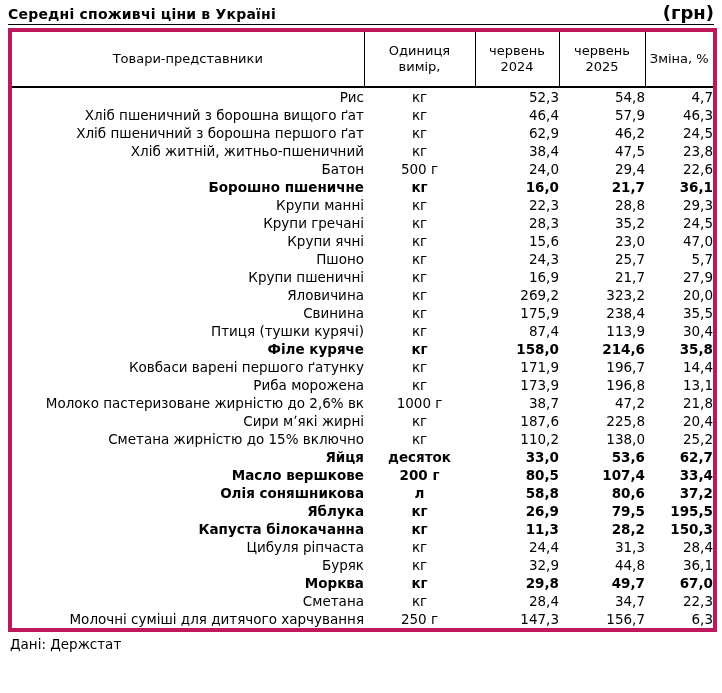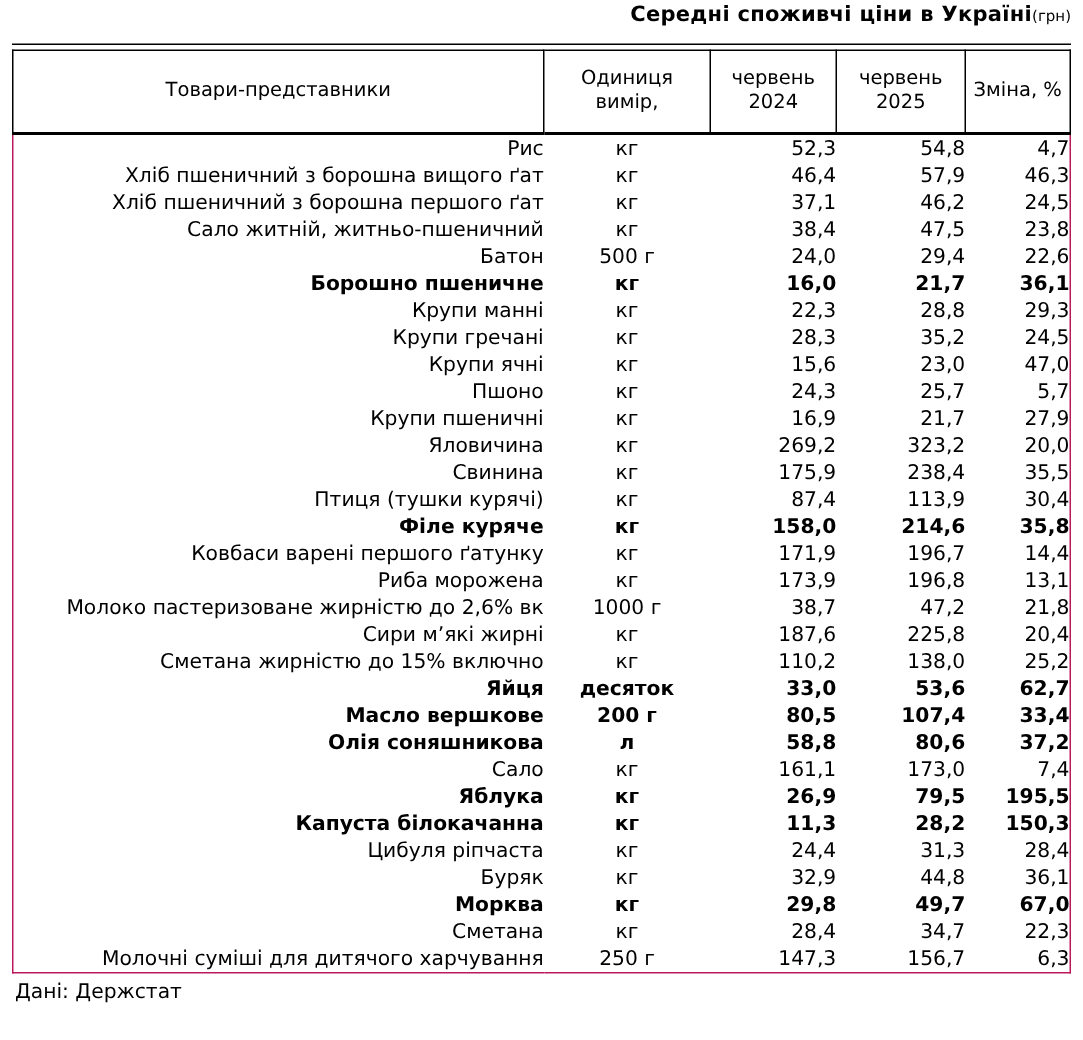--- a/index.html
+++ b/index.html
@@ -11,40 +11,41 @@
   }
   .page {
     width: 722px;
     height: 693px;
     box-sizing: border-box;
     padding: 2px 8px 0 8px;
     overflow: hidden;
   }
   .title-bar {
     display: flex;
-    justify-content: flex-end;
+    justify-content: space-between;
     align-items: baseline;
     border-bottom: 1px solid #000;
-    padding-bottom: 11px;
+    padding-bottom: 1px;
     margin-bottom: 3px;
+    gap: 25px;
   }
   .title {
     font-size: 14px;
     font-weight: bold;
     letter-spacing: 0.2px;
   }
   .currency {
-    font-size: 10px;
-    font-weight: normal;
+    font-size: 18px;
+    font-weight: bold;
   }
   table.prices {
     width: 705px;
     border-collapse: collapse;
     table-layout: fixed;
-    border: 1px solid #be185d;
+    border: 4px solid #be185d;
   }
   table.prices thead th {
     border: 1px solid #000;
     border-bottom: 2px solid #000;
     font-size: 13px;
     font-weight: normal;
     text-align: center;
     vertical-align: middle;
     height: 52px;
     padding: 1px 4px;
@@ -106,26 +107,26 @@
         <tr>
           <td class="c-name">Хліб пшеничний з борошна вищого ґат</td>
           <td class="c-unit">кг</td>
           <td class="c-num">46,4</td>
           <td class="c-num">57,9</td>
           <td class="c-num">46,3</td>
         </tr>
         <tr>
           <td class="c-name">Хліб пшеничний з борошна першого ґат</td>
           <td class="c-unit">кг</td>
-          <td class="c-num">37,1</td>
+          <td class="c-num">62,9</td>
           <td class="c-num">46,2</td>
           <td class="c-num">24,5</td>
         </tr>
         <tr>
-          <td class="c-name">Сало житній, житньо-пшеничний</td>
+          <td class="c-name">Хліб житній, житньо-пшеничний</td>
           <td class="c-unit">кг</td>
           <td class="c-num">38,4</td>
           <td class="c-num">47,5</td>
           <td class="c-num">23,8</td>
         </tr>
         <tr>
           <td class="c-name">Батон</td>
           <td class="c-unit">500 г</td>
           <td class="c-num">24,0</td>
           <td class="c-num">29,4</td>
@@ -250,27 +251,20 @@
           <td class="c-num">107,4</td>
           <td class="c-num">33,4</td>
         </tr>
         <tr class="bold">
           <td class="c-name">Олія соняшникова</td>
           <td class="c-unit">л</td>
           <td class="c-num">58,8</td>
           <td class="c-num">80,6</td>
           <td class="c-num">37,2</td>
         </tr>
-        <tr>
-          <td class="c-name">Сало</td>
-          <td class="c-unit">кг</td>
-          <td class="c-num">161,1</td>
-          <td class="c-num">173,0</td>
-          <td class="c-num">7,4</td>
-        </tr>
         <tr class="bold">
           <td class="c-name">Яблука</td>
           <td class="c-unit">кг</td>
           <td class="c-num">26,9</td>
           <td class="c-num">79,5</td>
           <td class="c-num">195,5</td>
         </tr>
         <tr class="bold">
           <td class="c-name">Капуста білокачанна</td>
           <td class="c-unit">кг</td>

